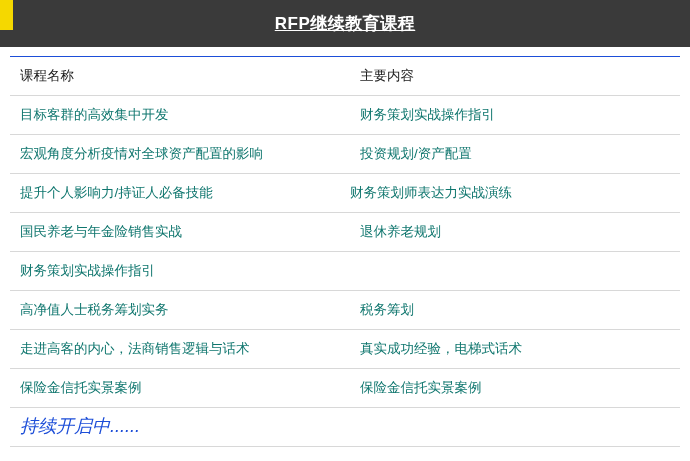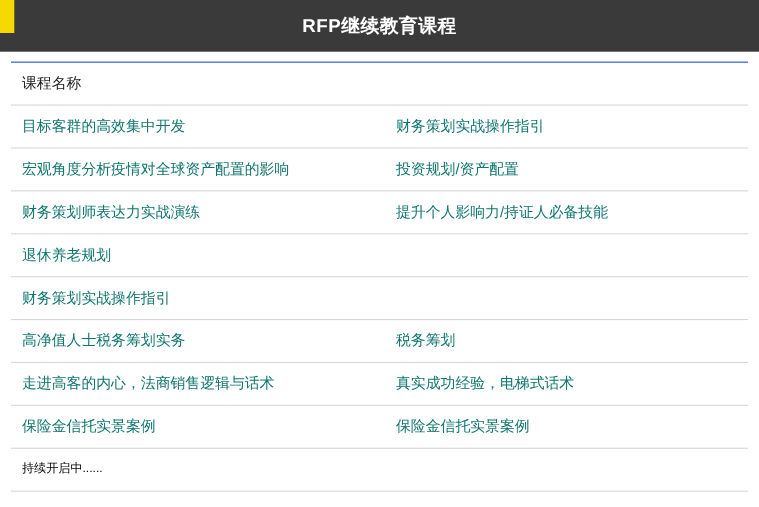--- a/index.html
+++ b/index.html
@@ -37,20 +37,21 @@
     width: 13px;
     height: 30px;
     background: #f5d800;
   }
   .header-title {
     color: #ffffff;
     font-size: 17px;
     font-weight: bold;
     letter-spacing: 0.5px;
     line-height: 1;
+    text-decoration: underline;
   }
   
   .table-wrap {
     position: absolute;
     left: 10px;
     top: 56px;
     width: 670px;
     border-top: 1px solid #1d4ed8;
   }
   .row {
@@ -70,59 +71,62 @@
     white-space: nowrap;
     overflow: hidden;
   }
   .col-a { width: 340px; flex: 0 0 340px; }
   .col-b { width: 330px; flex: 0 0 330px; }
   .row.header-row .cell { color: #1b1b1b; }
   .row.footer-row {
     border-bottom: 1px solid #d8d8d8;
   }
   .footer-cell {
-    font-size: 11px;
-    color: #000000;
+    font-size: 18px;
+    color: #1d4ed8;
     padding: 0 10px;
     line-height: 1.2;
     white-space: nowrap;
+    font-style: italic;
   }
 </style>
 </head>
 <body>
 
 <div class="page">
 
   <div class="header">
     <div class="header-accent"></div>
     <div class="header-title">RFP继续教育课程</div>
   </div>
 
   <div class="table-wrap">
 
     <div class="row header-row">
       <div class="cell col-a">课程名称</div>
+      <div class="cell col-b">主要内容</div>
     </div>
 
     <div class="row">
       <div class="cell col-a">目标客群的高效集中开发</div>
       <div class="cell col-b">财务策划实战操作指引</div>
     </div>
 
     <div class="row">
       <div class="cell col-a">宏观角度分析疫情对全球资产配置的影响</div>
       <div class="cell col-b">投资规划/资产配置</div>
     </div>
 
     <div class="row">
+      <div class="cell col-b">提升个人影响力/持证人必备技能</div>
       <div class="cell col-a">财务策划师表达力实战演练</div>
-      <div class="cell col-b">提升个人影响力/持证人必备技能</div>
     </div>
 
     <div class="row">
+      <div class="cell col-a">国民养老与年金险销售实战</div>
       <div class="cell col-b">退休养老规划</div>
     </div>
 
     <div class="row">
       <div class="cell col-b">财务策划实战操作指引</div>
     </div>
 
     <div class="row">
       <div class="cell col-a">高净值人士税务筹划实务</div>
       <div class="cell col-b">税务筹划</div>

